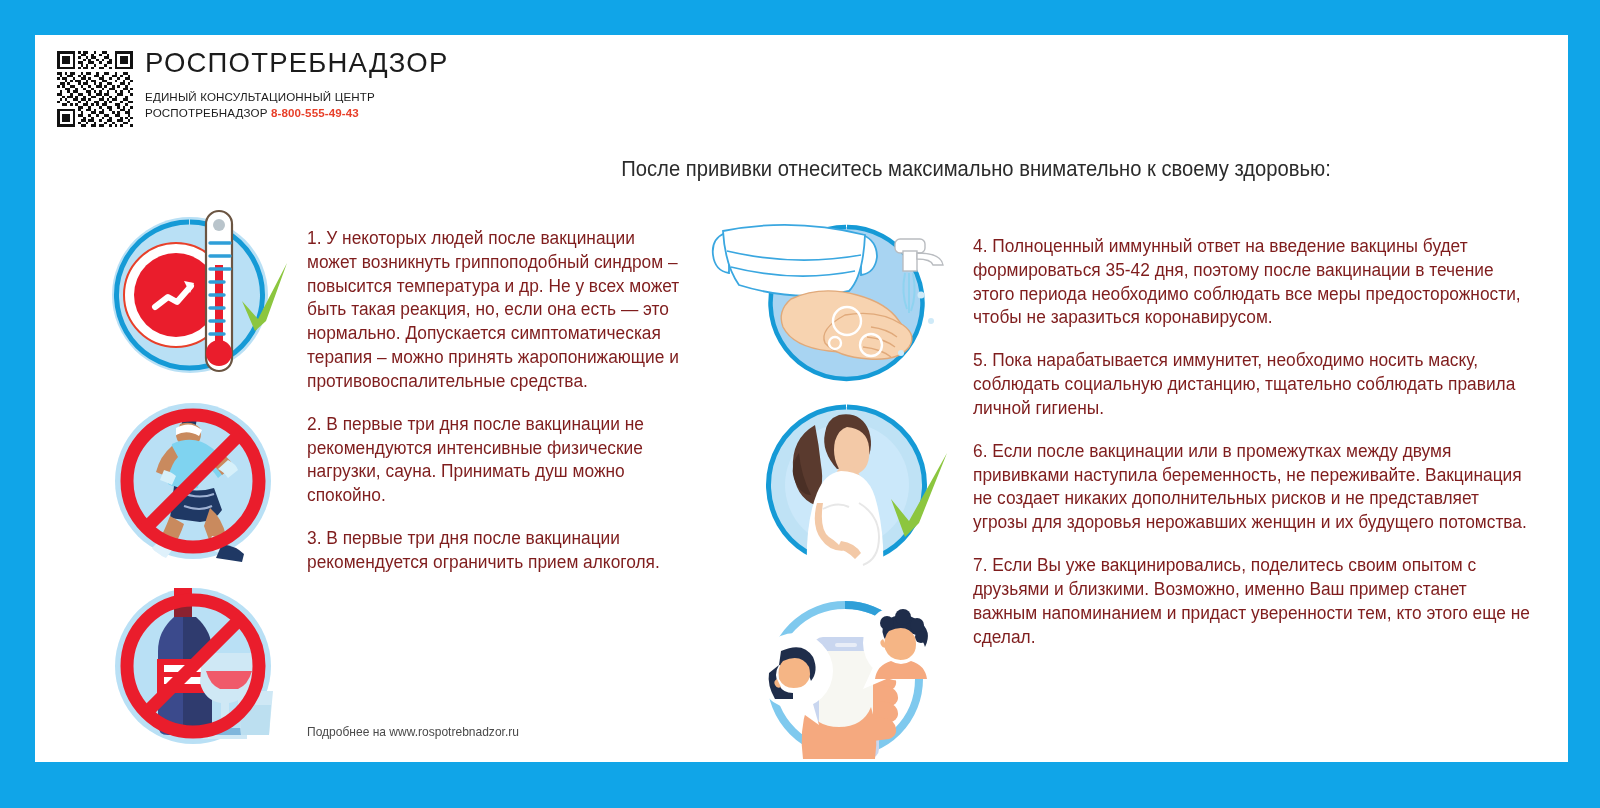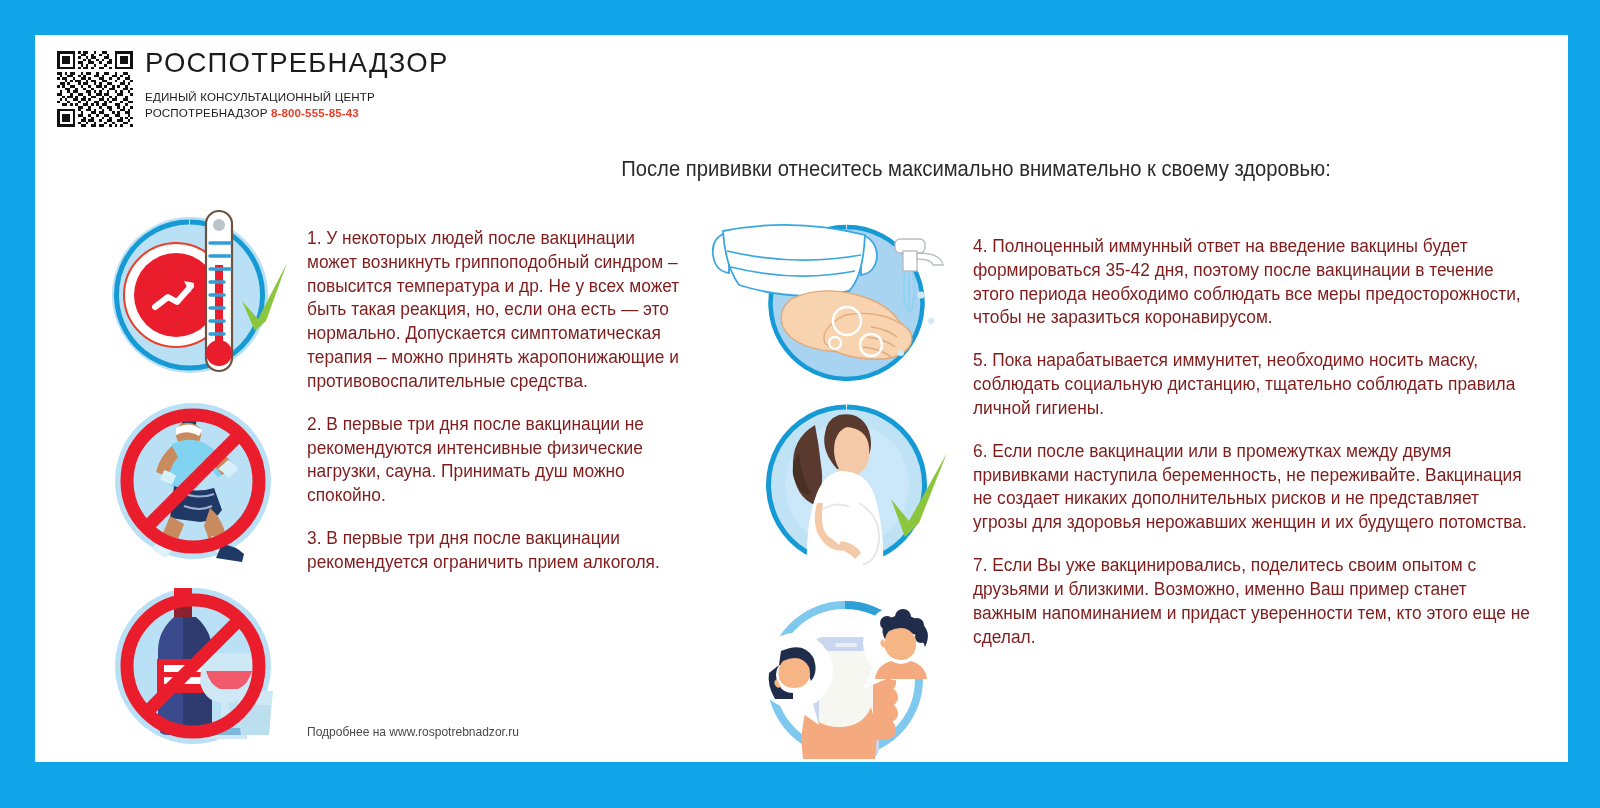--- a/index.html
+++ b/index.html
@@ -380,21 +380,21 @@
               <rect x="24" y="28" width="1" height="1"></rect>
               <rect x="28" y="28" width="1" height="1"></rect>
           </g>
         </svg>
 
         <div id="brand-text">
           <div id="brand-name">РОСПОТРЕБНАДЗОР</div>
           <div id="brand-sub">
             <span>ЕДИНЫЙ КОНСУЛЬТАЦИОННЫЙ ЦЕНТР</span><br>
             <span>РОСПОТРЕБНАДЗОР</span>
-            <span id="brand-phone">8-800-555-85-43</span>
+            <span id="brand-phone">8-800-555-49-43</span>
           </div>
         </div>
       </div>
 
     </div>
 
     <div id="subtitle">После прививки отнеситесь максимально внимательно к своему здоровью:</div>
 
     <div id="left-icons" class="col-icons">
 

